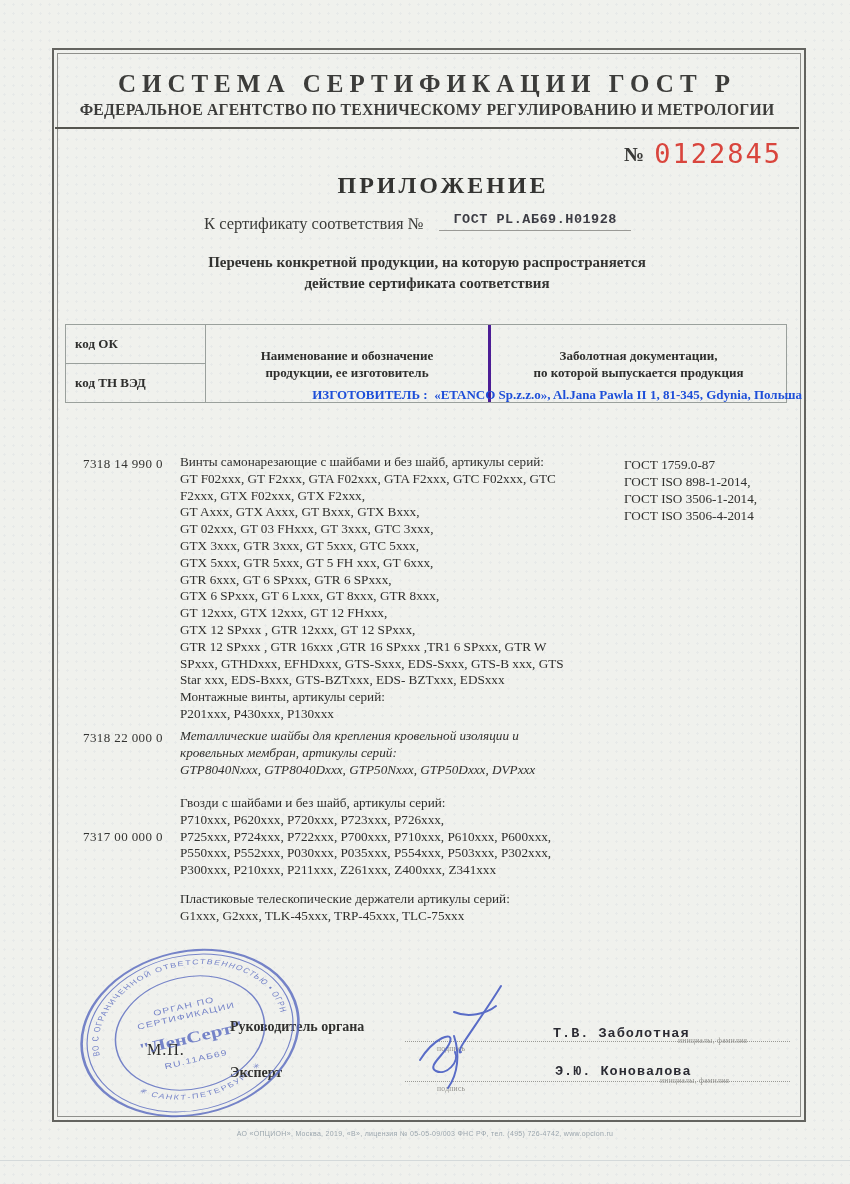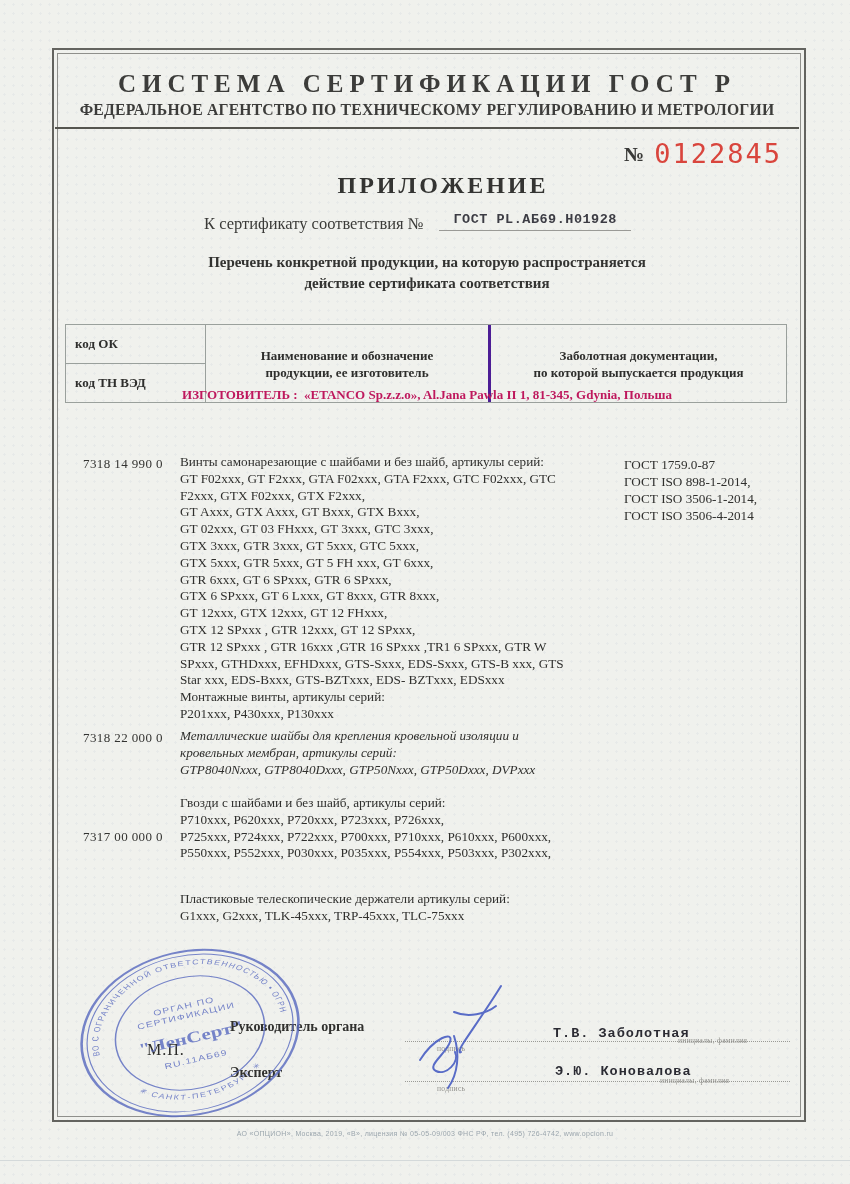--- a/index.html
+++ b/index.html
@@ -37,22 +37,22 @@
   
   .ptable{left:65px;top:300px;width:720px;height:77px;border:1px solid #9aa09c;
     display:grid;grid-template-columns:140px 285px 295px;margin-top:24px;}
   .ptable .c1{border-right:1px solid #9aa09c;display:grid;grid-template-rows:1fr 1fr;}
   .ptable .c1 > div{display:flex;align-items:center;padding-left:9px;
     font-size:13px;font-weight:bold;}
   .ptable .c1 > div:first-child{border-bottom:1px solid #9aa09c;}
   .ptable .c2{border-right:3px solid #4c1d95;}
   .ptable .c2,.ptable .c3{display:flex;flex-direction:column;justify-content:center;
     text-align:center;font-size:13px;font-weight:bold;line-height:17px;}
-  .manufacturer{left:52px;top:387px;width:750px;text-align:center;
-    font-size:13px;font-weight:bold;color:#be185d;}
+  .manufacturer{left:52px;top:387px;width:750px;text-align:right;
+    font-size:13px;font-weight:bold;color:#1d4ed8;}
   
   .code{font-size:13px;letter-spacing:.4px;color:#333331;}
   .code1{left:83px;top:456px;} .code2{left:83px;top:730px;} .code3{left:83px;top:829px;}
   .tblock{left:180px;width:448px;font-size:13.2px;line-height:16.8px;color:#2f2f2d;}
   .tb1{top:454px;} .tb2{top:728px;font-style:italic;} .tb3{top:795px;} .tb4{top:891px;}
   .docs{left:624px;top:456px;width:165px;font-size:13.2px;line-height:17px;color:#2f2f2d;}
   
   .role{font-size:14px;font-weight:bold;color:#30302e;}
   .role1{left:230px;top:1019px;} .role2{left:230px;top:1065px;}
   .sigline{left:405px;width:385px;border-bottom:1.5px dotted #9a9a96;height:0;}
@@ -148,20 +148,21 @@
 <div class="abs tblock tb2">
     <div>Металлические шайбы для крепления кровельной изоляции и</div>
     <div>кровельных мембран, артикулы серий:</div>
     <div>GTP8040Nxxx, GTP8040Dxxx, GTP50Nxxx, GTP50Dxxx, DVPxxx</div>
   </div>
 <div class="abs tblock tb3">
     <div>Гвозди с шайбами и без шайб, артикулы серий:</div>
     <div>P710xxx, P620xxx, P720xxx, P723xxx, P726xxx,</div>
     <div>P725xxx, P724xxx, P722xxx, P700xxx, P710xxx, P610xxx, P600xxx,</div>
     <div>P550xxx, P552xxx, P030xxx, P035xxx, P554xxx, P503xxx, P302xxx,</div>
+    <div>P300xxx, P210xxx, P211xxx, Z261xxx, Z400xxx, Z341xxx</div>
   </div>
 <div class="abs tblock tb4">
     <div>Пластиковые телескопические держатели артикулы серий:</div>
     <div>G1xxx, G2xxx, TLK-45xxx, TRP-45xxx, TLC-75xxx</div>
   </div>
 
 <div class="abs role role1">Руководитель органа</div>
 <div class="abs role role2">Эксперт</div>
 <div class="abs sigline sl1"></div>
 <div class="abs sigline sl2"></div>

